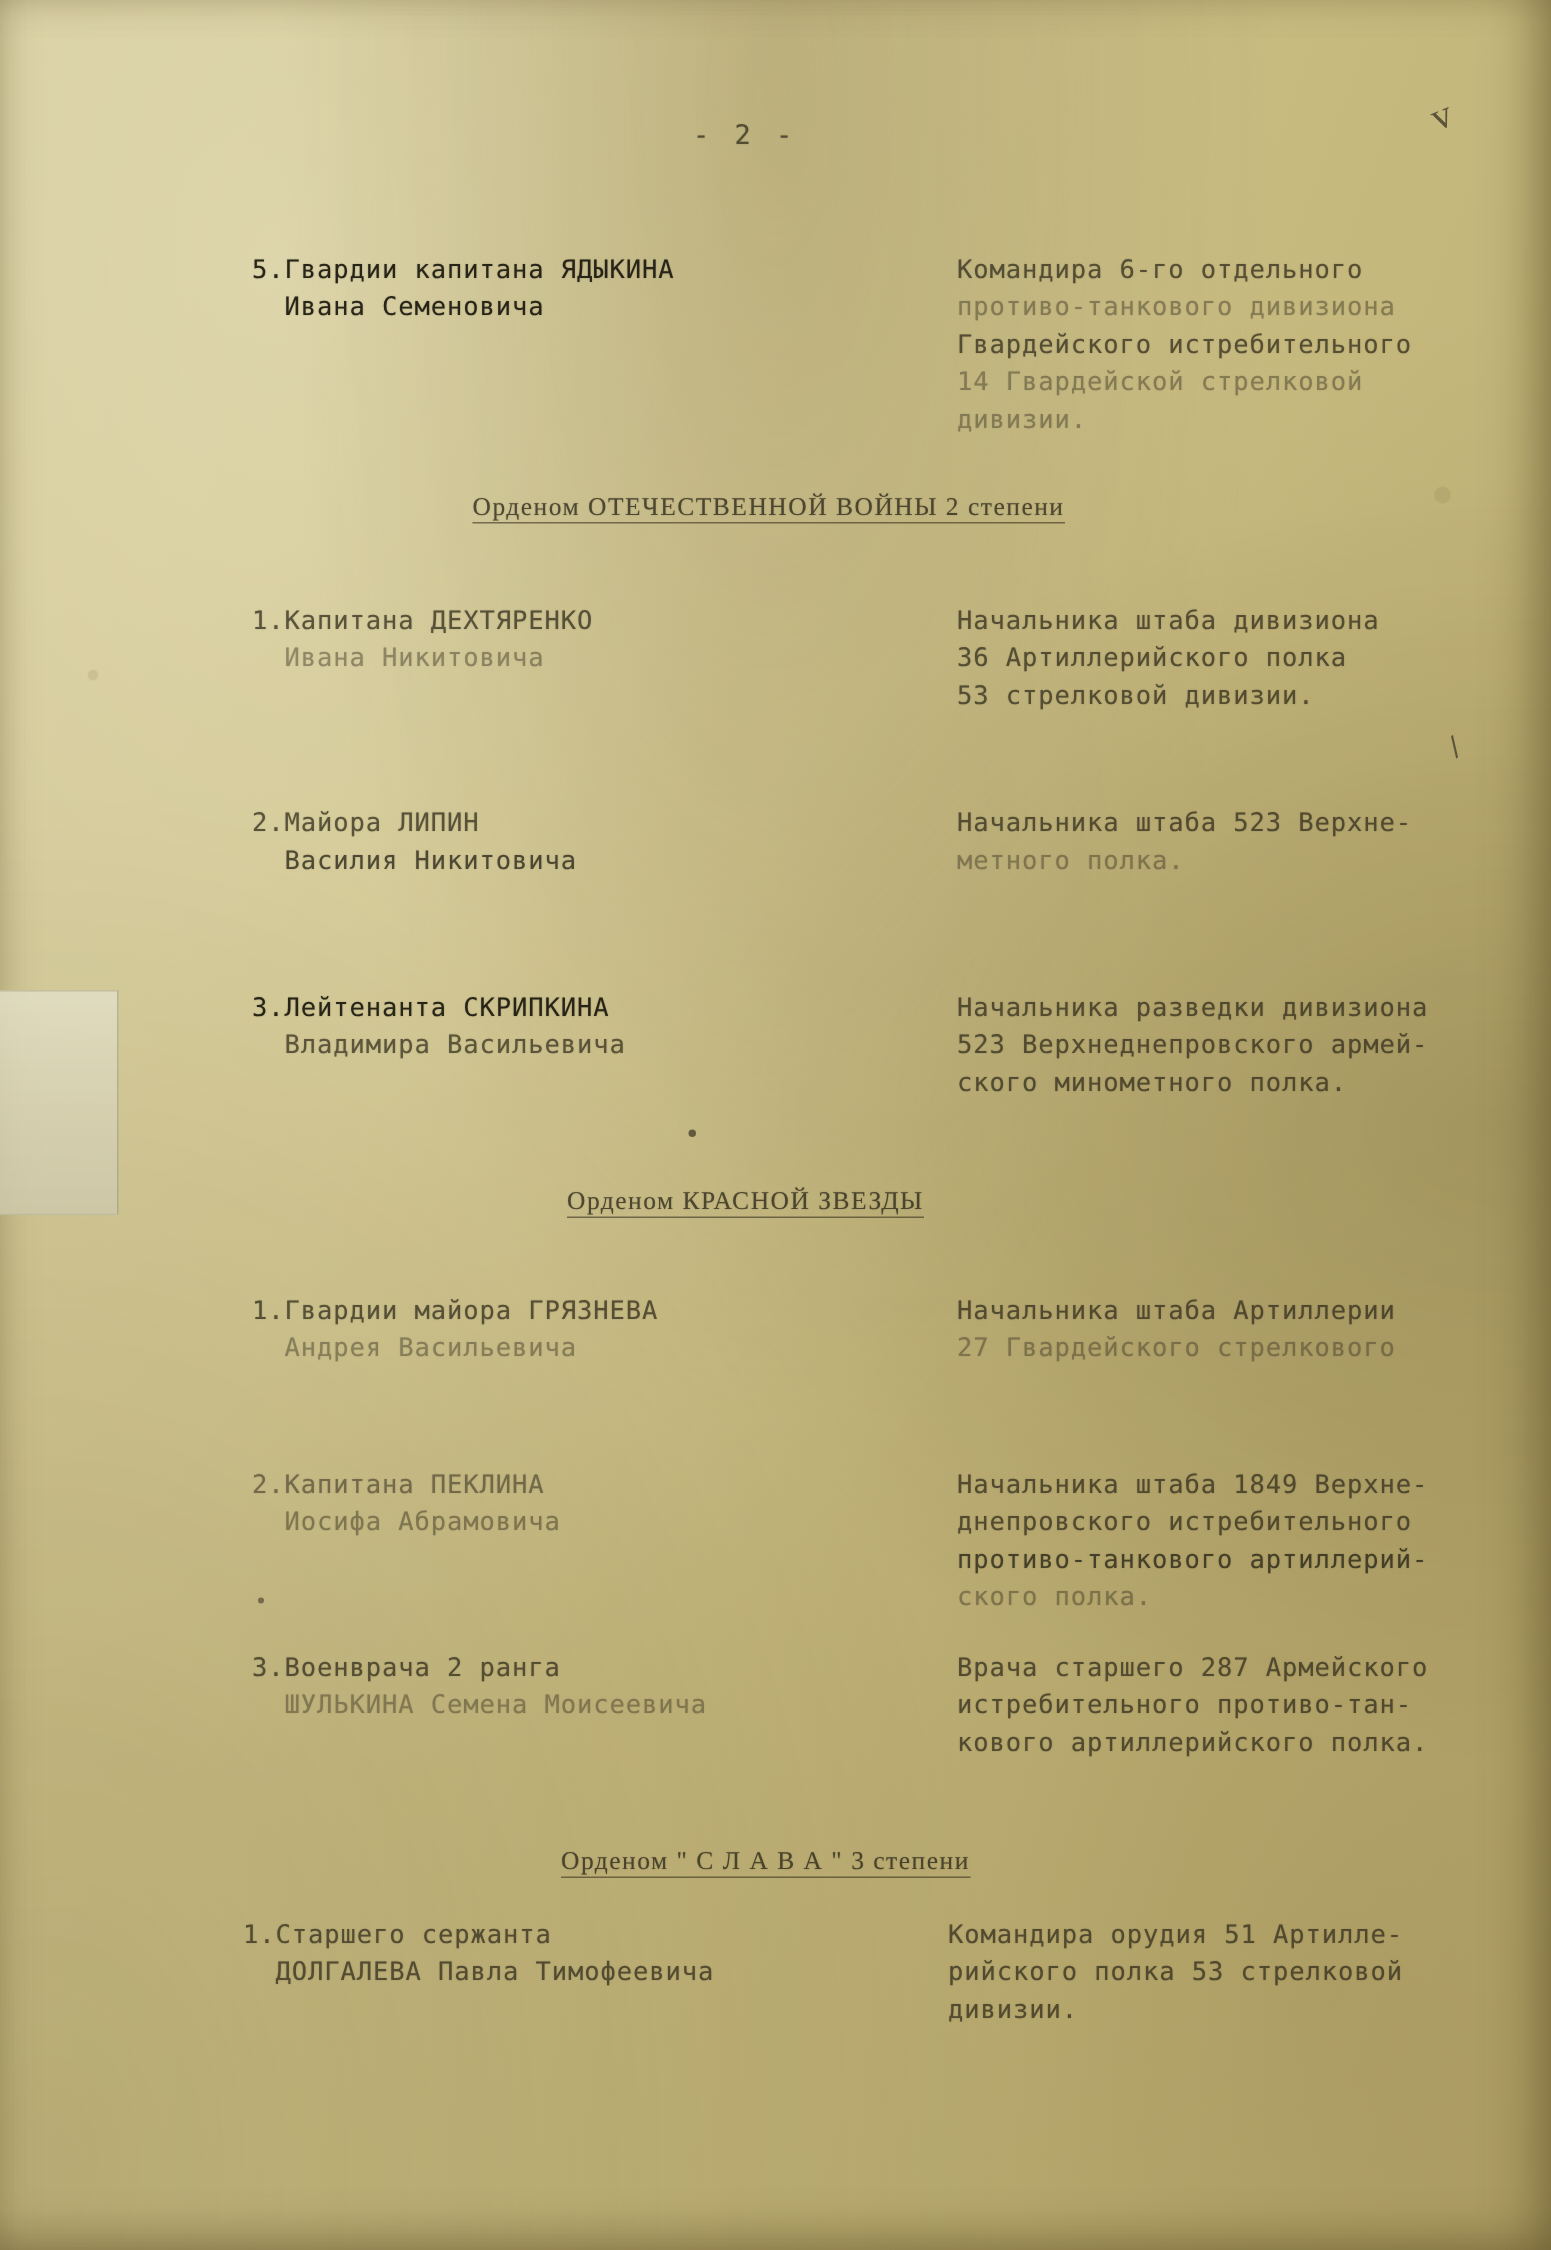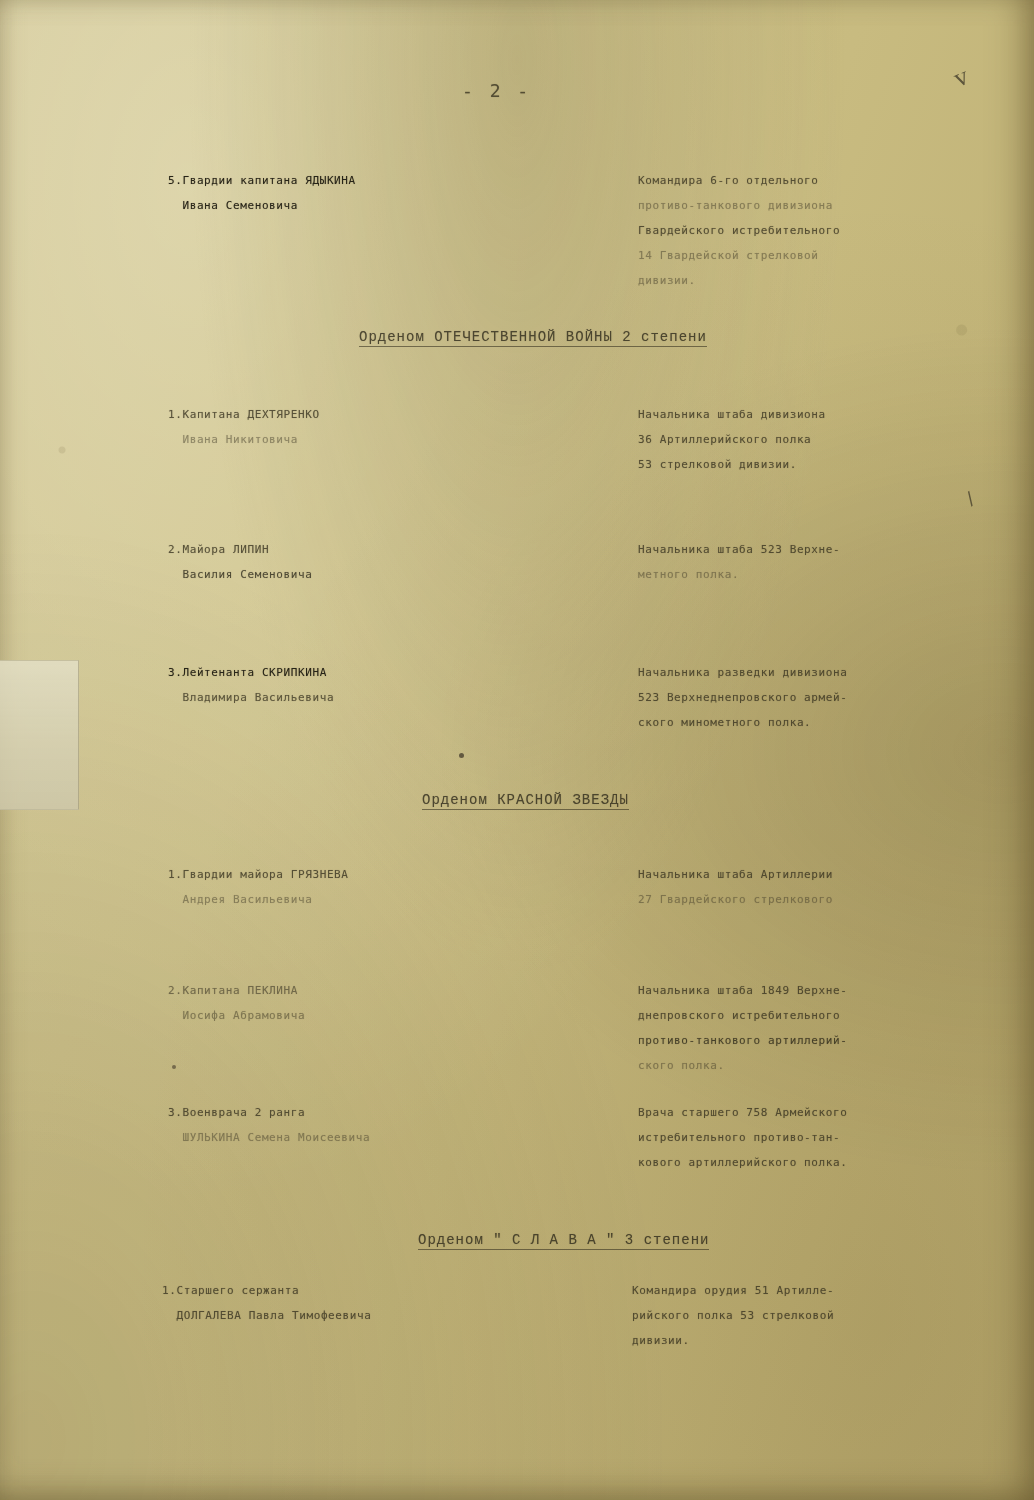--- a/index.html
+++ b/index.html
@@ -106,47 +106,46 @@
     border-radius: 50%;
     background: #42392a;
     opacity: .6;
   }
 
   
   .typed {
     position: absolute;
     color: #2e2a1e;
     font-family: "DejaVu Sans Mono", "Liberation Mono", monospace;
-    font-size: 11px;
+    font-size: 17px;
     line-height: 25px;
     letter-spacing: 0.6px;
     white-space: pre;
     text-shadow: 0 0 1px rgba(60,52,32,0.45);
     opacity: .92;
   }
   .faint { opacity: .62; color: #403a28; }
   .mid   { opacity: .78; color: #36311f; }
   .dark  { opacity: .97; color: #221f14; }
 
   #page-number {
     position: absolute;
     left: 462px;
     top: 78px;
     font-size: 18px;
     letter-spacing: 3px;
   }
 
   .heading {
     position: absolute;
-    font-size: 14px;
+    font-size: 17px;
     letter-spacing: 1px;
     white-space: pre;
     color: #2b2719;
-    font-family: Liberation Mono, monospace;
-    margin-left: 44px;
+    font-family: Liberation Serif, serif;
   }
   .heading .u {
     border-bottom: 1px solid rgba(50,44,28,0.75);
     padding-bottom: 1px;
   }
 
   .entry { position: absolute; }
   .entry .left  { position: absolute; left: 0; top: 0; white-space: pre; }
   .entry .right { position: absolute; left: 470px; top: 0; white-space: pre; }
 
@@ -172,21 +171,21 @@
   </div>
 
   <div class="heading typed mid" style="left:315px; top:325px;"><span class="u">Орденом ОТЕЧЕСТВЕННОЙ ВОЙНЫ 2 степени</span></div>
 
   <div class="entry" style="left:168px; top:402px;">
     <div class="left typed mid"><span class="row">1.Капитана ДЕХТЯРЕНКО</span><span class="row faint">  Ивана Никитовича</span></div>
     <div class="right typed mid"><span class="row">Начальника штаба дивизиона</span><span class="row">36 Артиллерийского полка</span><span class="row">53 стрелковой дивизии.</span></div>
   </div>
 
   <div class="entry" style="left:168px; top:537px;">
-    <div class="left typed mid"><span class="row">2.Майора ЛИПИН</span><span class="row dark">  Василия Семеновича</span></div>
+    <div class="left typed mid"><span class="row">2.Майора ЛИПИН</span><span class="row dark">  Василия Никитовича</span></div>
     <div class="right typed mid"><span class="row">Начальника штаба 523 Верхне-</span><span class="row faint">метного полка.</span></div>
   </div>
 
   <div class="entry" style="left:168px; top:660px;">
     <div class="left typed dark"><span class="row">3.Лейтенанта СКРИПКИНА</span><span class="row mid">  Владимира Васильевича</span></div>
     <div class="right typed mid"><span class="row">Начальника разведки дивизиона</span><span class="row">523 Верхнеднепровского армей-</span><span class="row">ского минометного полка.</span></div>
   </div>
 
   <div class="heading typed mid" style="left:378px; top:788px;"><span class="u">Орденом КРАСНОЙ ЗВЕЗДЫ</span></div>
 
@@ -195,21 +194,21 @@
     <div class="right typed mid"><span class="row">Начальника штаба Артиллерии</span><span class="row faint">27 Гвардейского стрелкового</span></div>
   </div>
 
   <div class="entry" style="left:168px; top:978px;">
     <div class="left typed faint"><span class="row">2.Капитана ПЕКЛИНА</span><span class="row mid">  Иосифа Абрамовича</span></div>
     <div class="right typed mid"><span class="row">Начальника штаба 1849 Верхне-</span><span class="row">днепровского истребительного</span><span class="row dark">противо-танкового артиллерий-</span><span class="row faint">ского полка.</span></div>
   </div>
 
   <div class="entry" style="left:168px; top:1100px;">
     <div class="left typed mid"><span class="row">3.Военврача 2 ранга</span><span class="row faint">  ШУЛЬКИНА Семена Моисеевича</span></div>
-    <div class="right typed mid"><span class="row">Врача старшего 758 Армейского</span><span class="row">истребительного противо-тан-</span><span class="row">кового артиллерийского полка.</span></div>
+    <div class="right typed mid"><span class="row">Врача старшего 287 Армейского</span><span class="row">истребительного противо-тан-</span><span class="row">кового артиллерийского полка.</span></div>
   </div>
 
   <div class="heading typed mid" style="left:374px; top:1228px;"><span class="u">Орденом " С Л А В А " 3 степени</span></div>
 
   <div class="entry" style="left:162px; top:1278px;">
     <div class="left typed mid"><span class="row">1.Старшего сержанта</span><span class="row">  ДОЛГАЛЕВА Павла Тимофеевича</span></div>
     <div class="right typed mid"><span class="row">Командира орудия 51 Артилле-</span><span class="row">рийского полка 53 стрелковой</span><span class="row">дивизии.</span></div>
   </div>
 
 </div>

